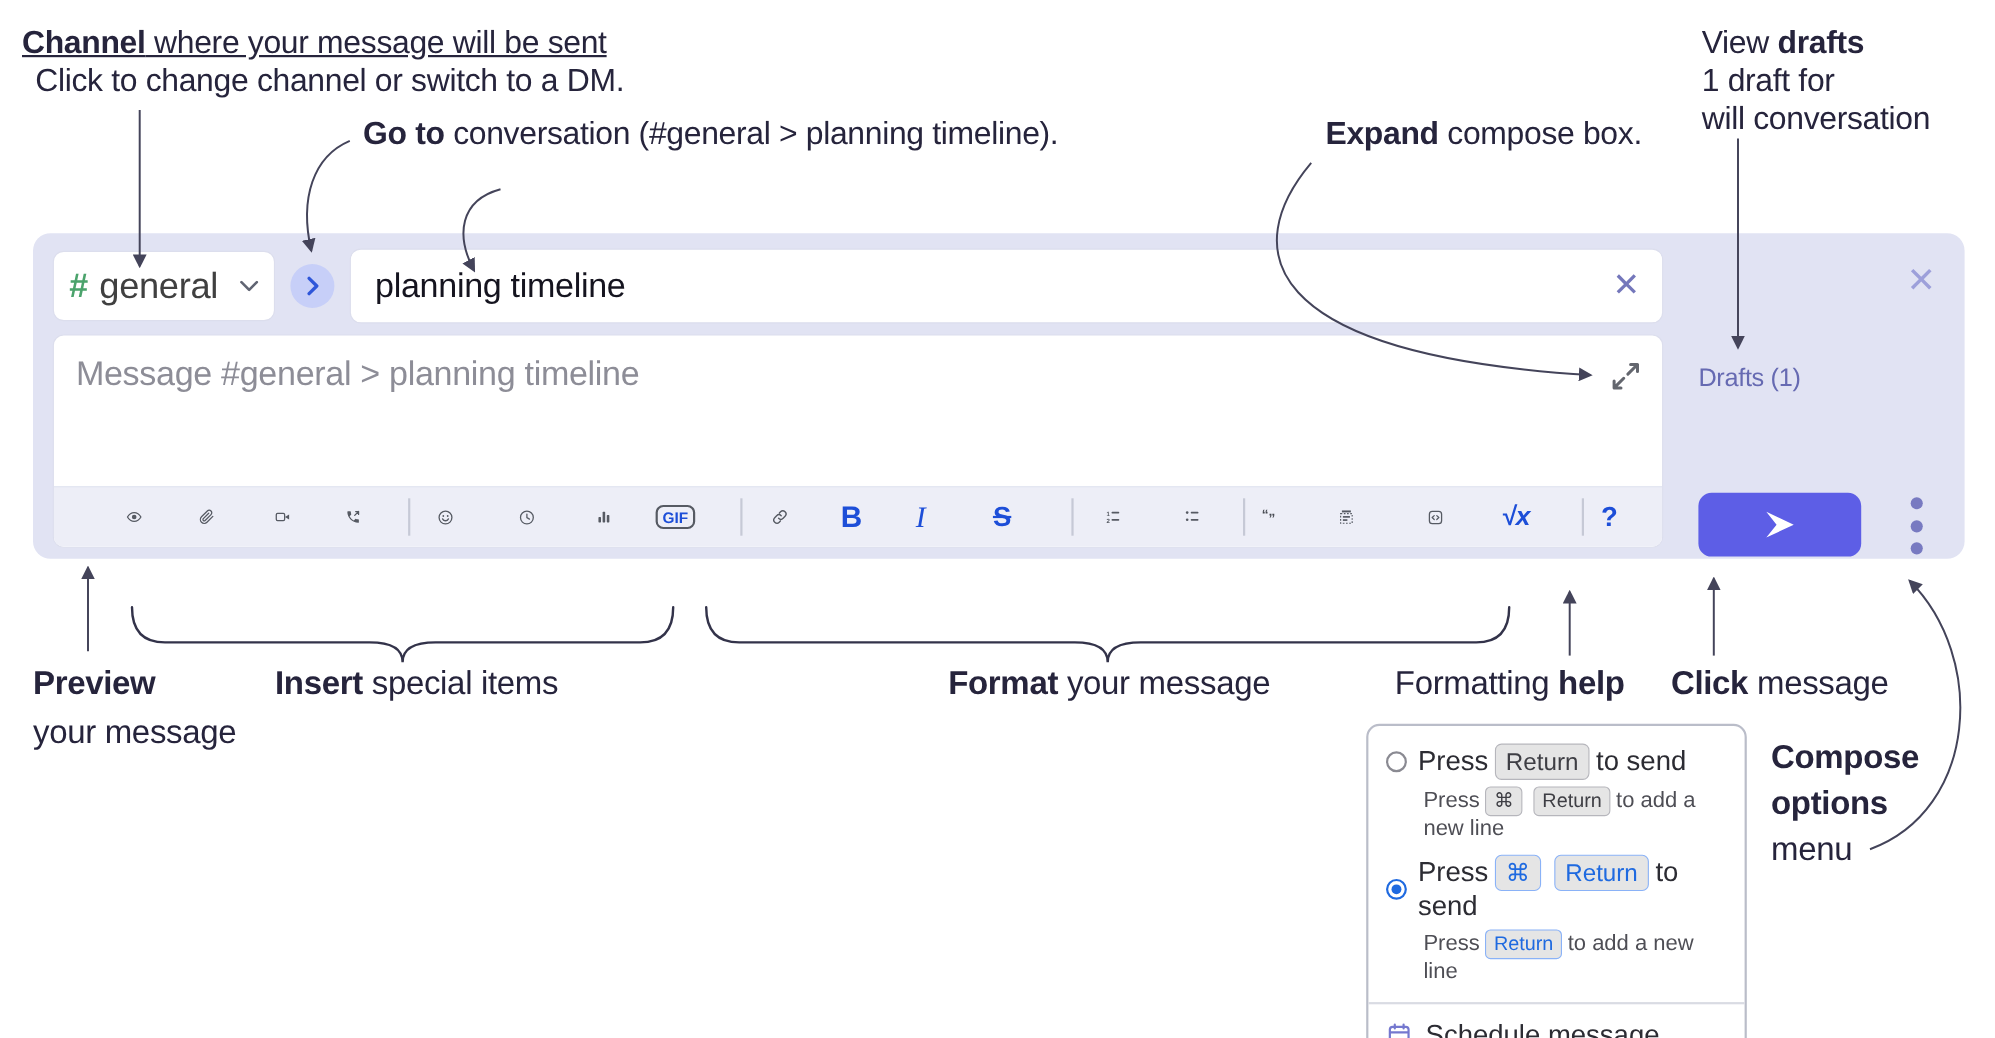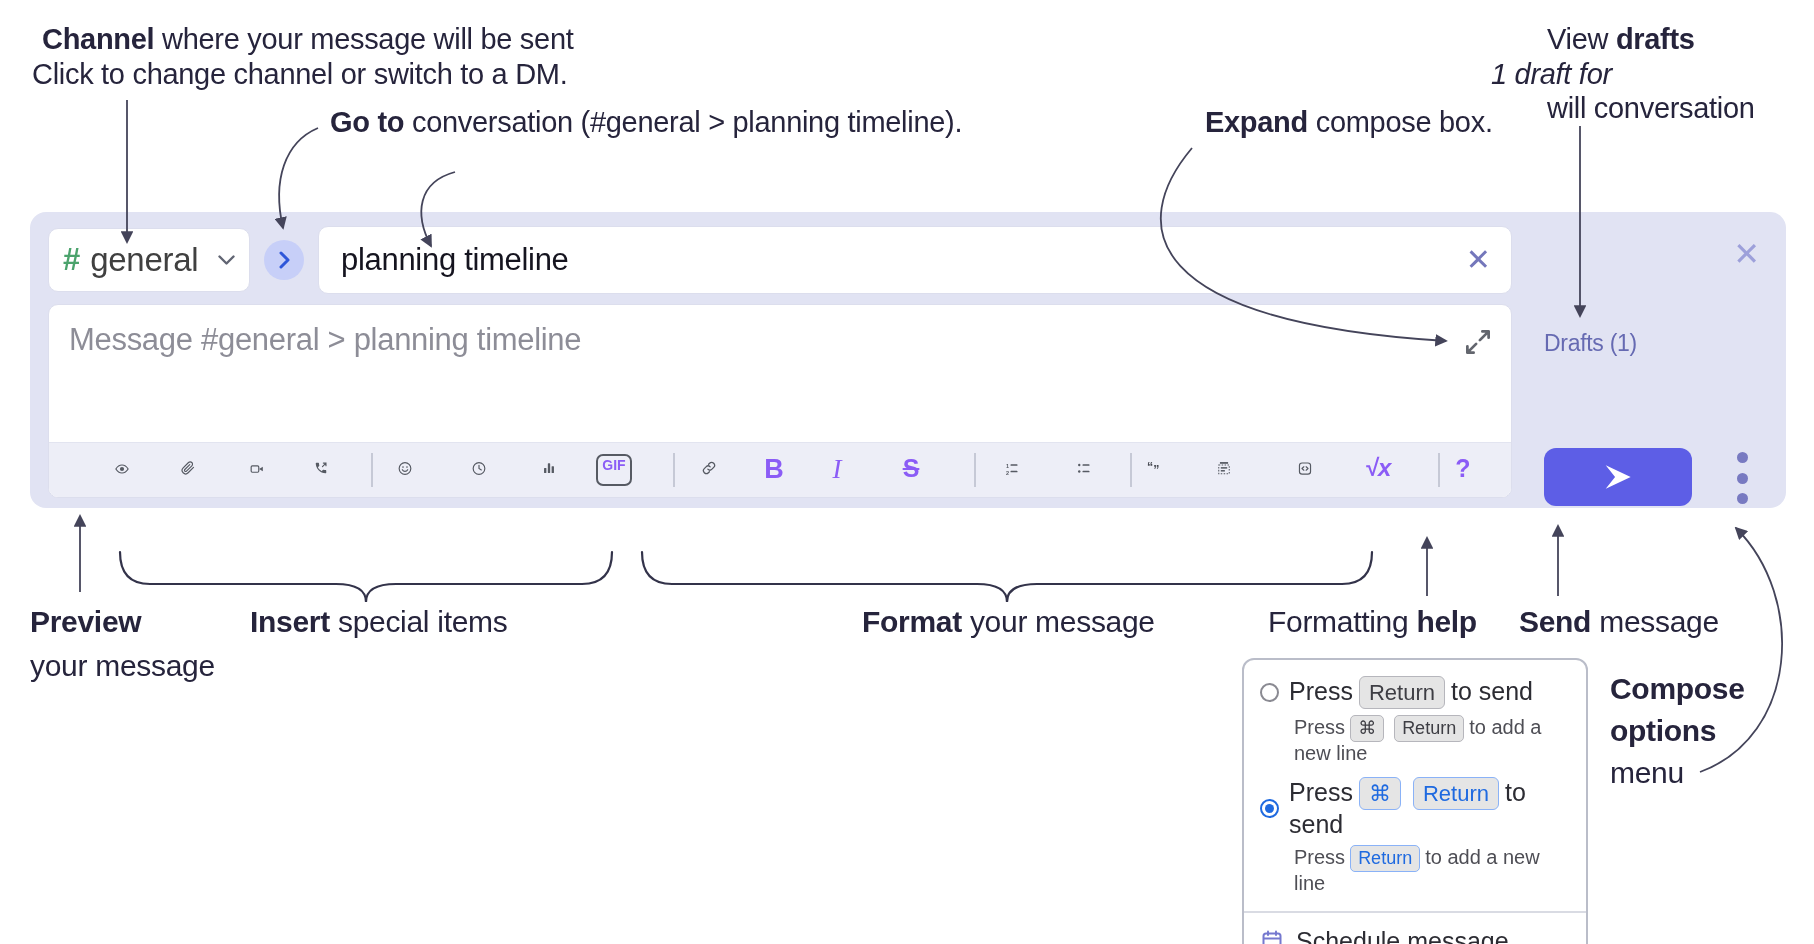--- a/index.html
+++ b/index.html
@@ -24,22 +24,22 @@
   .topicbox input{flex:1;border:none;outline:none;font-size:31px;color:#15141f;
     font-family:"Liberation Sans",sans-serif;letter-spacing:-0.3px;background:transparent;}
   .xglyph{font-size:30px;color:#7477bb;cursor:pointer;line-height:30px;}
   .panelclose{position:absolute;right:26px;top:26px;font-size:32px;color:#9da0da;cursor:pointer;line-height:32px;}
   .msgbox{position:absolute;left:18px;top:92px;width:1464px;height:194px;background:#fff;
     border:1px solid #dcdeed;border-radius:10px;box-sizing:border-box;overflow:hidden;}
   .placeholder{position:absolute;left:20px;top:17px;font-size:31px;color:#8d8d97;letter-spacing:-0.3px;}
   .expandic{position:absolute;right:18px;top:22px;width:30px;height:30px;cursor:pointer;}
   .tstrip{position:absolute;left:0;bottom:0;width:100%;height:54px;background:#edeef7;
     border-top:1px solid #e2e4f0;}
-  .tbi{position:absolute;top:11px;width:14px;height:32px;display:flex;
-    justify-content:center;color:#8b5cf6;cursor:pointer;}
+  .tbi{position:absolute;top:11px;width:14px;height:32px;display:flex;align-items:center;
+    justify-content:center;color:#1d4ed8;cursor:pointer;}
   .tbsep{position:absolute;top:10px;width:2px;height:34px;background:#c6c9d6;}
   .gifbadge{border:2.2px solid #565a63;border-radius:7px;font-size:14px;font-weight:700;
     padding:2px 4px;line-height:14px;}
   .glyB{font-size:27px;font-weight:700;}
   .glyI{font-size:27px;font-style:italic;font-family:"Liberation Serif",serif;}
   .glyS{font-size:25px;font-weight:700;text-decoration:line-through;}
   .glyM{font-size:24px;font-weight:600;font-style:italic;}
   .glyQ{font-size:25px;font-weight:600;}
   .drafts{position:absolute;left:1514px;top:118px;font-size:23px;color:#666ab2;
     letter-spacing:-0.3px;cursor:pointer;}
@@ -91,36 +91,36 @@
       <path d="M1427 596 V538" marker-end="url(#arr)"></path>
       <path d="M1558 596 V526" marker-end="url(#arr)"></path>
       <path d="M1700 772 C 1798 736, 1806 598, 1736 528" marker-end="url(#arr)"></path>
     </g>
     <g fill="none" stroke="#33334a" stroke-width="2.2" stroke-linecap="round">
       <path d="M120 552 Q120 584 150 584 L336 584 Q366 584 366 602 Q366 584 396 584 L582 584 Q612 584 612 552"></path>
       <path d="M642 552 Q642 584 672 584 L977 584 Q1007 584 1007 602 Q1007 584 1037 584 L1342 584 Q1372 584 1372 552"></path>
     </g>
   </svg>
 
-  <div class="note" style="left:42px;top:22px;">
+  <div class="note" style="left:20px;top:22px;text-decoration:underline;">
     <b>Channel</b><span> where your message will be sent</span>
   </div>
   <div class="note it" style="left:32px;top:57px;">
     <span>Click to change channel or switch to a DM.</span>
   </div>
   <div class="note" style="left:330px;top:105px;">
     <b>Go to</b><span> conversation (#general &gt; planning timeline).</span>
   </div>
   <div class="note" style="left:1205px;top:105px;">
     <b>Expand</b><span> compose box.</span>
   </div>
   <div class="note" style="left:1547px;top:22px;">
     <span>View </span><b>drafts</b>
   </div>
-  <div class="note it" style="left:1491px;top:57px;font-style:italic;">
+  <div class="note it" style="left:1547px;top:57px;">
     <span>1 draft for</span>
   </div>
   <div class="note it" style="left:1547px;top:91px;">
     <span>will conversation</span>
   </div>
 
   <div class="panel">
 
     <div class="pill">
       <span class="hash">#</span>
@@ -302,21 +302,21 @@
   <div class="blabel" style="left:250px;top:600px;">
     <b>Insert</b><span> special items</span>
   </div>
   <div class="blabel" style="left:862px;top:600px;">
     <b>Format</b><span> your message</span>
   </div>
   <div class="blabel" style="left:1268px;top:600px;">
     <span>Formatting </span><b>help</b>
   </div>
   <div class="blabel" style="left:1519px;top:600px;">
-    <b>Send</b><span> message</span>
+    <b>Click</b><span> message</span>
   </div>
   <div class="blabel" style="left:1610px;top:668px;line-height:42px;">
     <b>Compose</b><br>
     <b>options</b><br>
     <span>menu</span>
   </div>
 
   <div class="menu">
     <div class="mrow">
       <span class="radio"></span>

